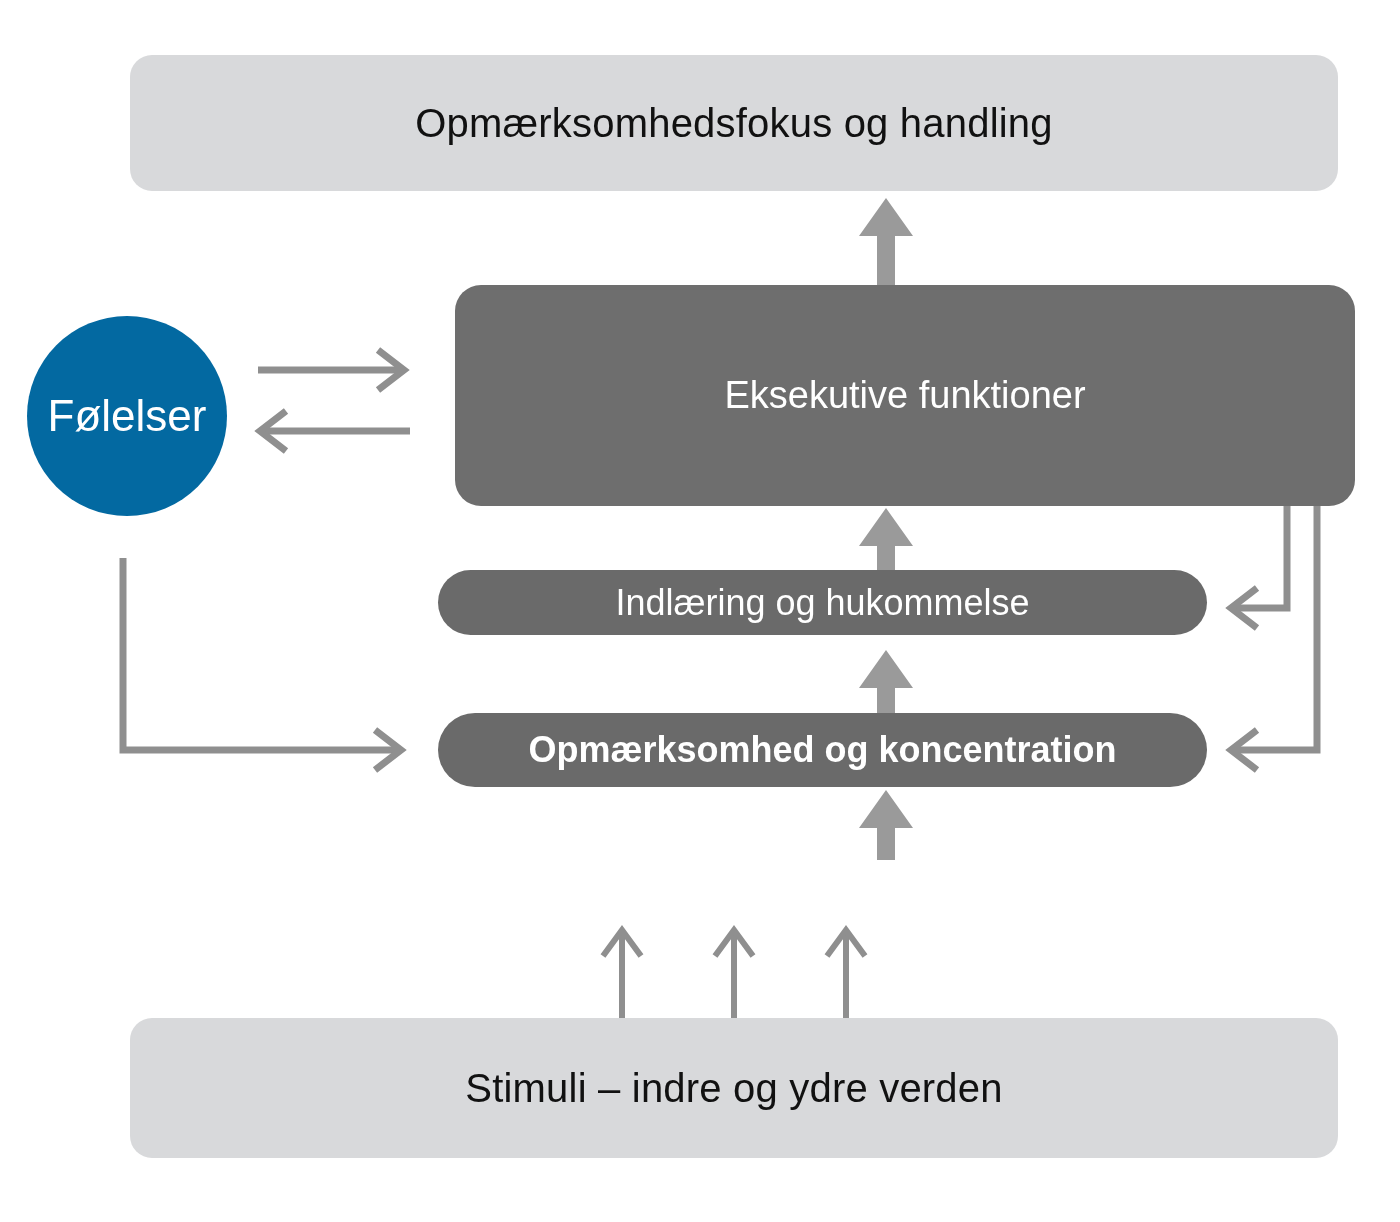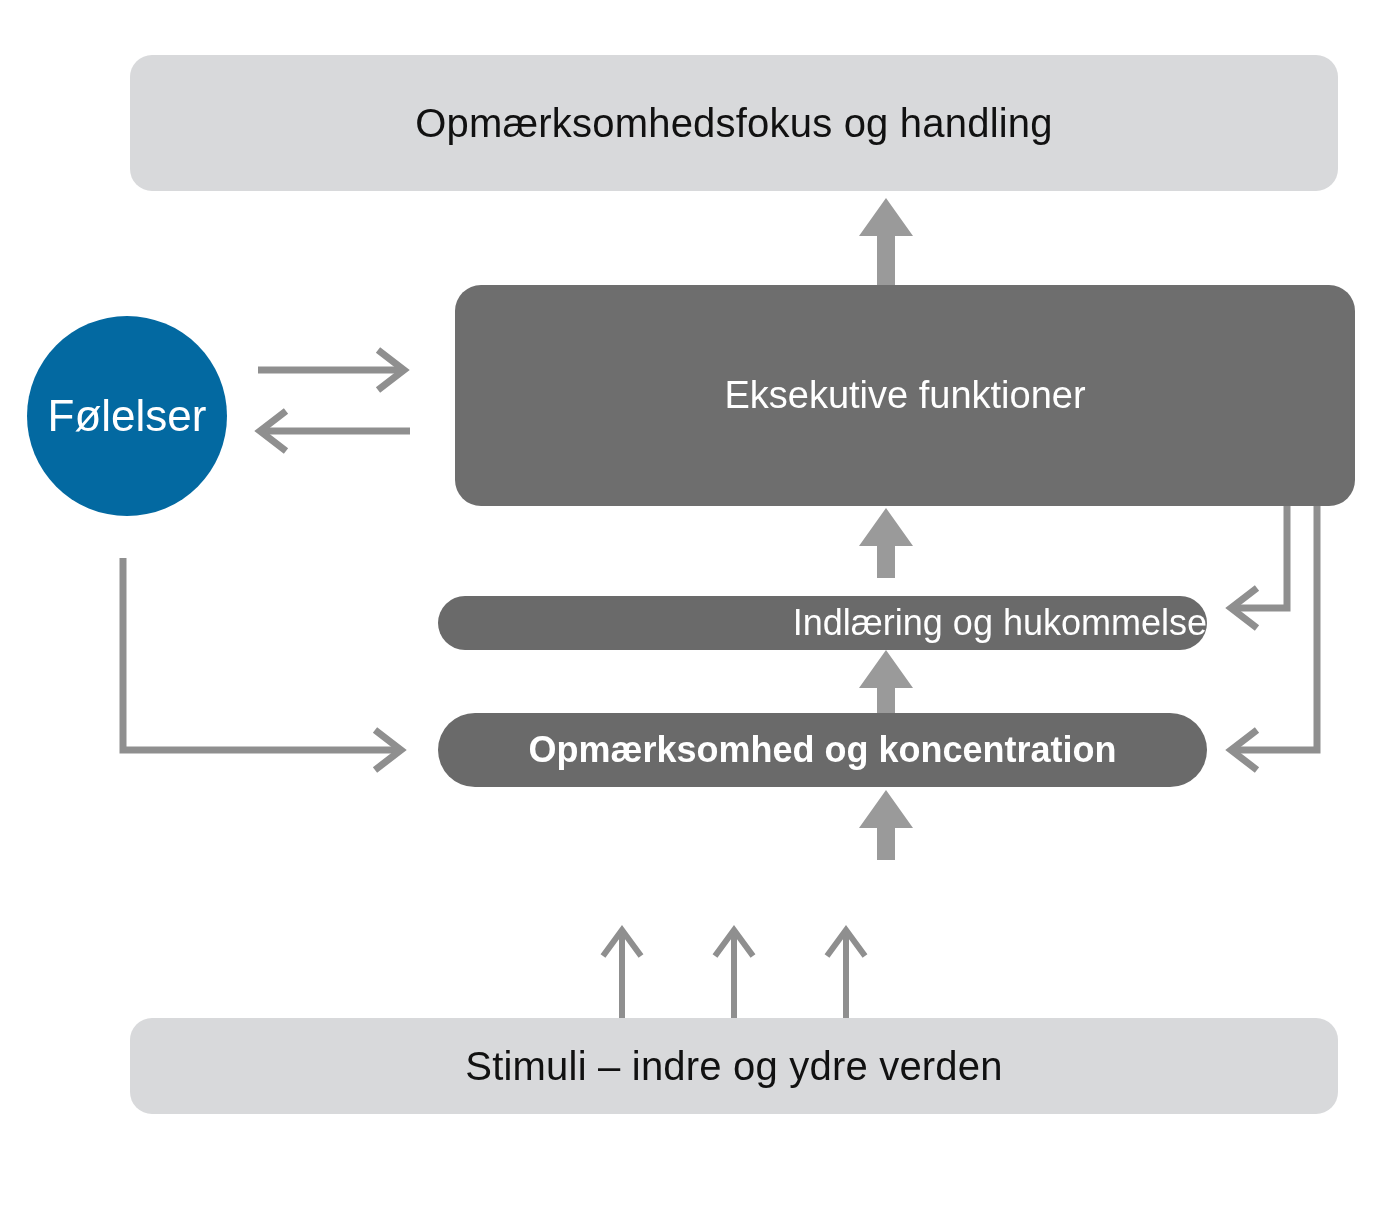--- a/index.html
+++ b/index.html
@@ -37,21 +37,21 @@
   #node-top {
     left: 130px;
     top: 55px;
     width: 1208px;
     height: 136px;
   }
   #node-bottom {
     left: 130px;
     top: 1018px;
     width: 1208px;
-    height: 96px;
+    height: 140px;
   }
   
   #node-executive {
     left: 438px;
     top: 285px;
     width: 900px;
     height: 221px;
     background: #6e6e6e;
     border-radius: 26px;
     color: #ffffff;
@@ -60,21 +60,21 @@
   }
   
   .pill {
     left: 438px;
     width: 769px;
     background: #6a6a6a;
     border-radius: 999px;
     color: #ffffff;
     font-size: 36px;
   }
-  #node-learning { top: 596px; height: 54px; justify-content: flex-end; }
+  #node-learning { top: 570px; height: 65px; }
   #node-attention { top: 713px; height: 74px; font-weight: bold; }
   #node-tempo { top: 852px; height: 74px; }
   
   #node-emotions {
     left: 27px;
     top: 316px;
     width: 200px;
     height: 200px;
     background: #0369a1;
     border-radius: 50%;

